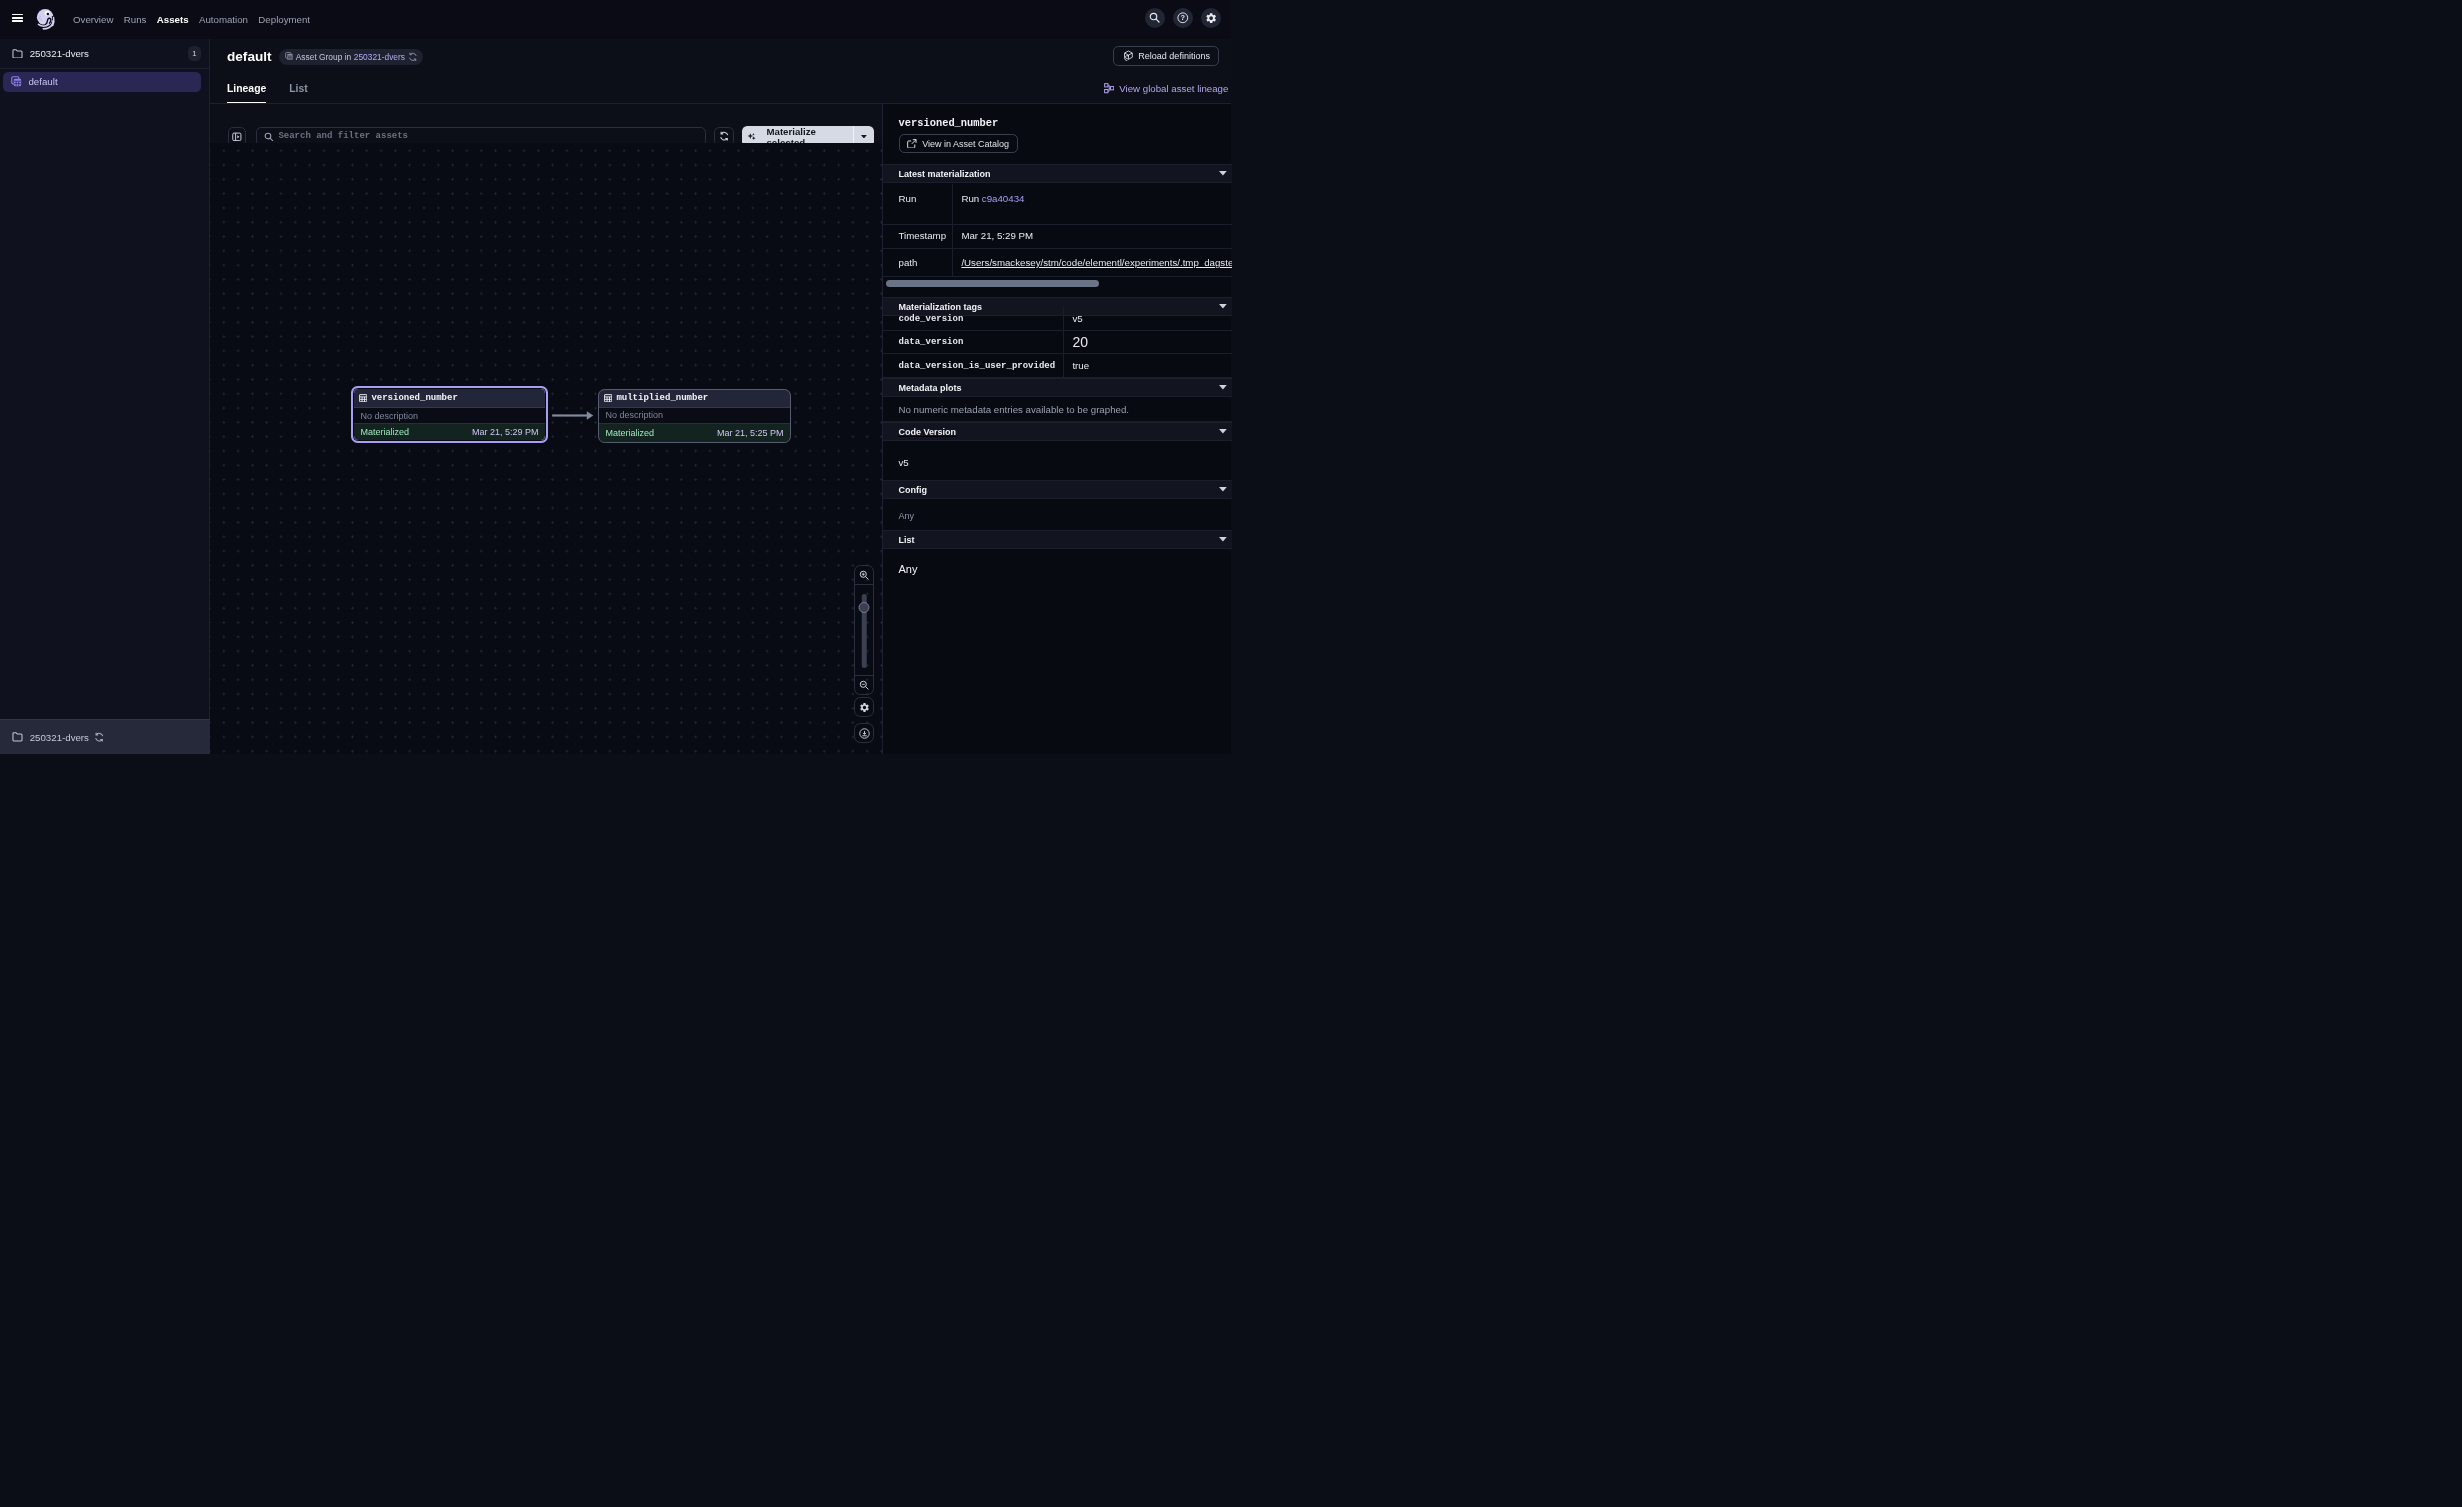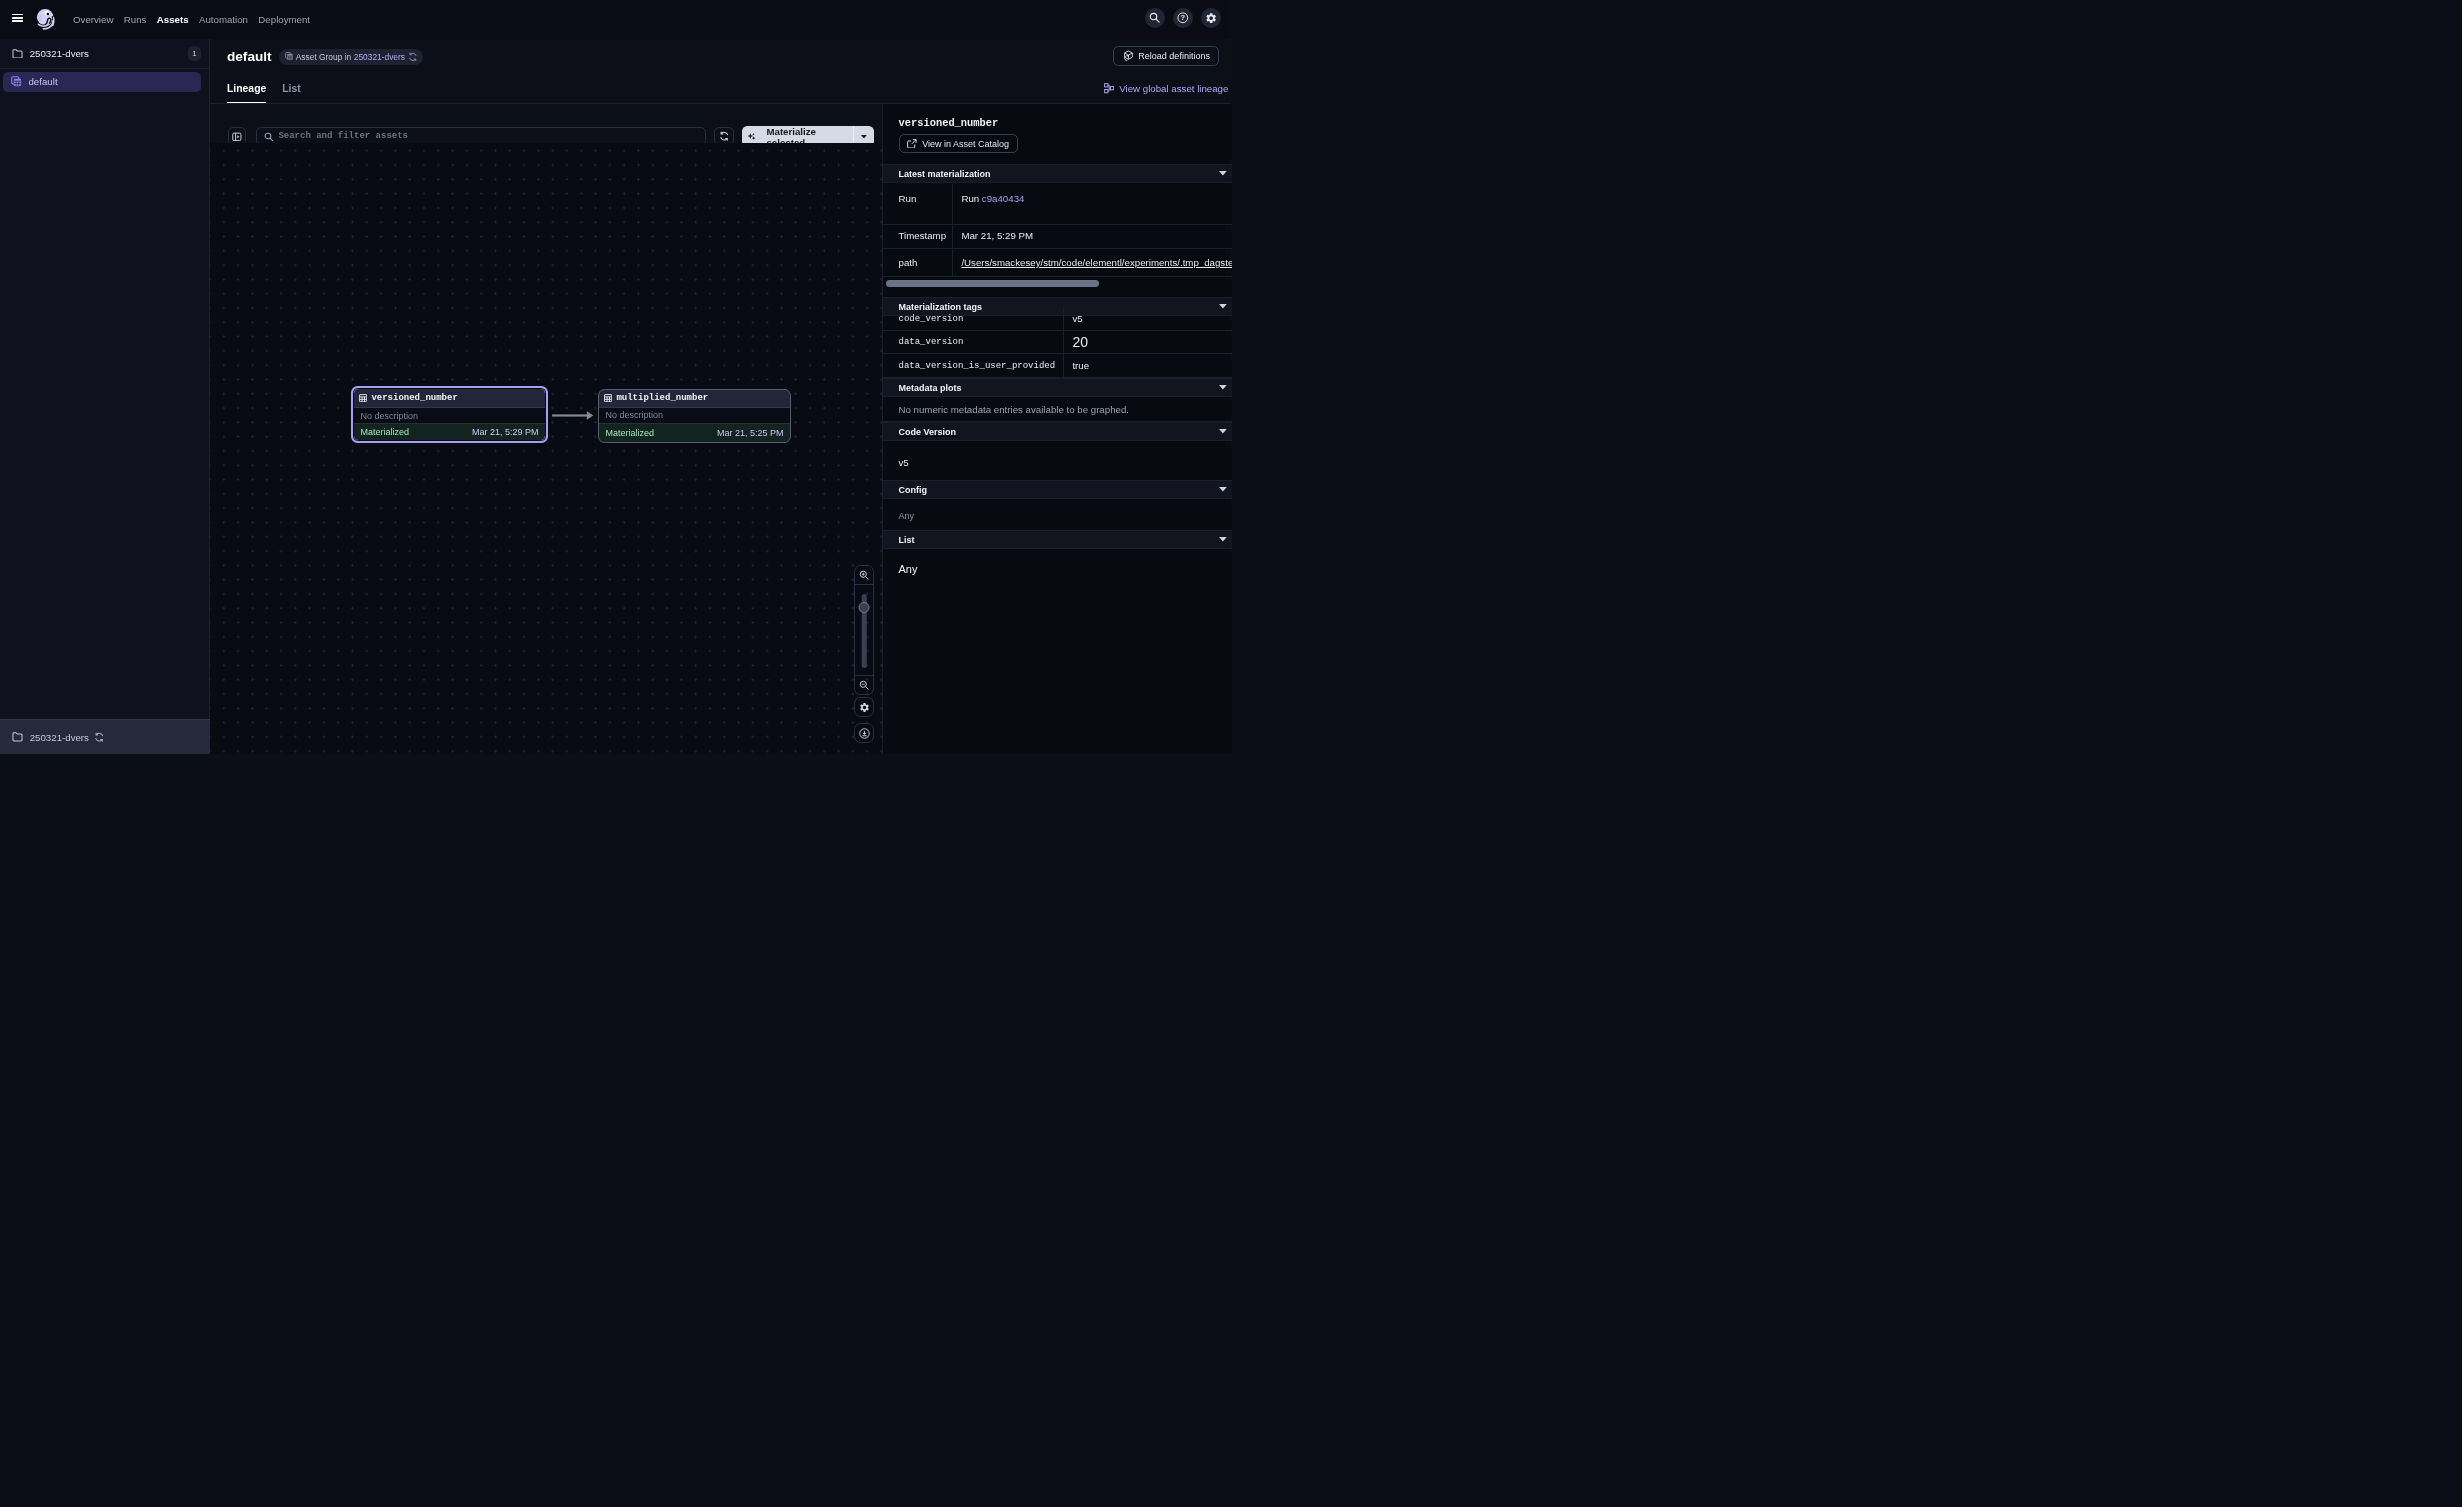--- a/index.html
+++ b/index.html
@@ -1,17 +1,17 @@
 <!DOCTYPE html>
 <html style="font-size:10.4px"><head>
 <meta charset="utf-8">
 <style>
 * { margin:0; padding:0; box-sizing:border-box; }
 html,body { width:1231px; height:754px; overflow:hidden; background:#0B0D17; font-family:"Liberation Sans",sans-serif; }
-.mono { font-family:"Liberation Mono",monospace; }
+.mono { font-family:"Liberation Mono",monospace;font-weight:bold; }
 
 
 .nav { position:absolute; left:0; top:0; width:1231px; height:39px; background:#0A0B14; }
 .burger { position:absolute; left:11.6px; top:13.6px; width:11.6px; height:8.4px; }
 .burger div { height:1.7px; background:#fff; border-radius:0.6px; margin-bottom:1.6px; }
 .logo { position:absolute; left:34px; top:7.8px; }
 .navlinks { position:absolute; left:73px; top:0; height:39px; display:flex; align-items:center; gap:10.4px; }
 .navlinks a { color:#9CA3B5; font-size:9.7px; text-decoration:none; }
 .navlinks a.active { color:#FFFFFF; font-weight:bold; }
 .navright { position:absolute; right:9.7px; top:7.8px; display:flex; gap:8.4px; }
@@ -31,21 +31,21 @@
 .sfooter { position:absolute; left:0; bottom:0; width:210px; height:35px; background:#252939; border-top:0.6px solid #323648; display:flex; align-items:center; padding:0 11.6px; }
 .sfooter .name { color:#C6CAD6; font-size:9.7px; margin:0 5.2px 0 7.1px; }
 
 
 .chead { position:absolute; left:0; top:0; width:1021px; height:65px; border-bottom:0.6px solid #1C2030; }
 .chead h1 { position:absolute; left:17px; top:10.4px; color:#fff; font-size:13.6px; font-weight:600; }
 .pill { position:absolute; left:69px; top:9.7px; height:16px; background:#1D2130; border-radius:8.4px; display:flex; align-items:center; padding:0 5.8px 0 5.8px; gap:2.6px; }
 .pill .t1 { color:#C6CAD4; font-size:8.4px; }
 .pill .t2 { color:#B3AAF5; font-size:8.4px; }
 .reload { position:absolute; right:12.3px; top:6.5px; height:20px; border:0.6px solid #3A3F50; border-radius:5.2px; display:flex; align-items:center; padding:0 7.8px; gap:5.2px; color:#E5E7EE; font-size:9px; }
-.tabs { position:absolute; left:17px; bottom:0; display:flex; gap:16px; }
+.tabs { position:absolute; left:17px; bottom:0; display:flex; gap:23px; }
 .tab { font-size:10.4px; color:#8D94A6; padding-bottom:7.8px; font-weight:bold; }
 .tab.active { color:#fff; border-bottom:1.3px solid #fff; }
 .gll { position:absolute; right:2.6px; bottom:9px; display:flex; align-items:center; gap:5.2px; color:#B1A7F2; font-size:9.7px; }
 
 
 .toolbar { position:absolute; left:0; top:78px; width:672px; height:39px; border-bottom:0.6px solid #1C2030;font-weight:bold; }
 .tbtn { position:absolute; left:18px; top:9.7px; width:18px; height:19.4px; border:0.6px solid #2A2F3F; border-radius:5.2px; display:flex; align-items:center; justify-content:center; }
 .search { position:absolute; left:46px; top:9.7px; width:450px; height:19.4px; border:0.6px solid #2A2F3F; border-radius:5.2px; display:flex; align-items:center; padding:0 6.5px; gap:5.2px; }
 .search .ph { color:#6B7280; font-size:9px; font-family:"Liberation Mono",monospace; }
 .rbtn { position:absolute; left:504px; top:9.7px; width:20px; height:19.4px; border:0.6px solid #2A2F3F; border-radius:5.2px; display:flex; align-items:center; justify-content:center; }

